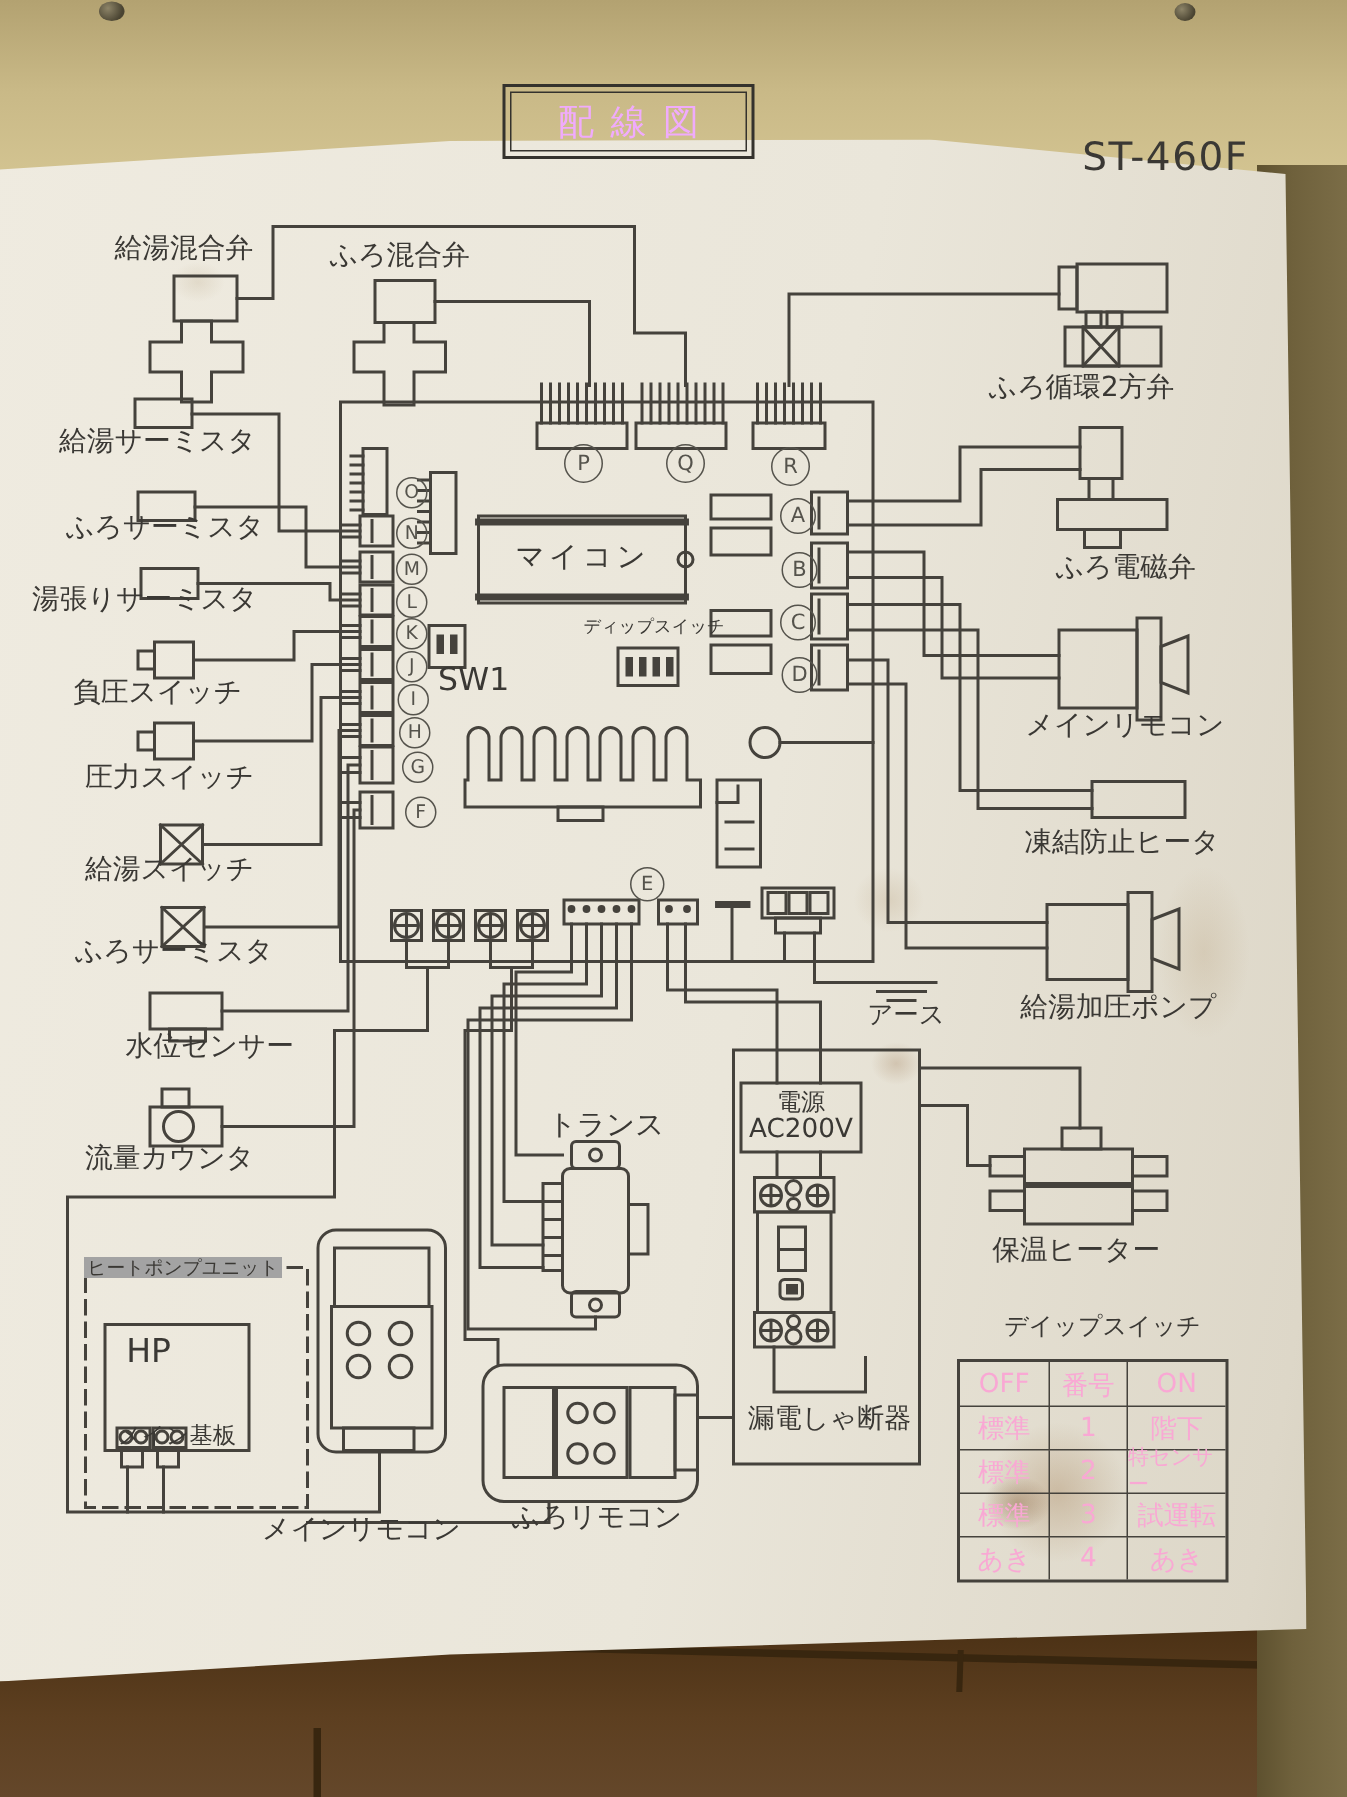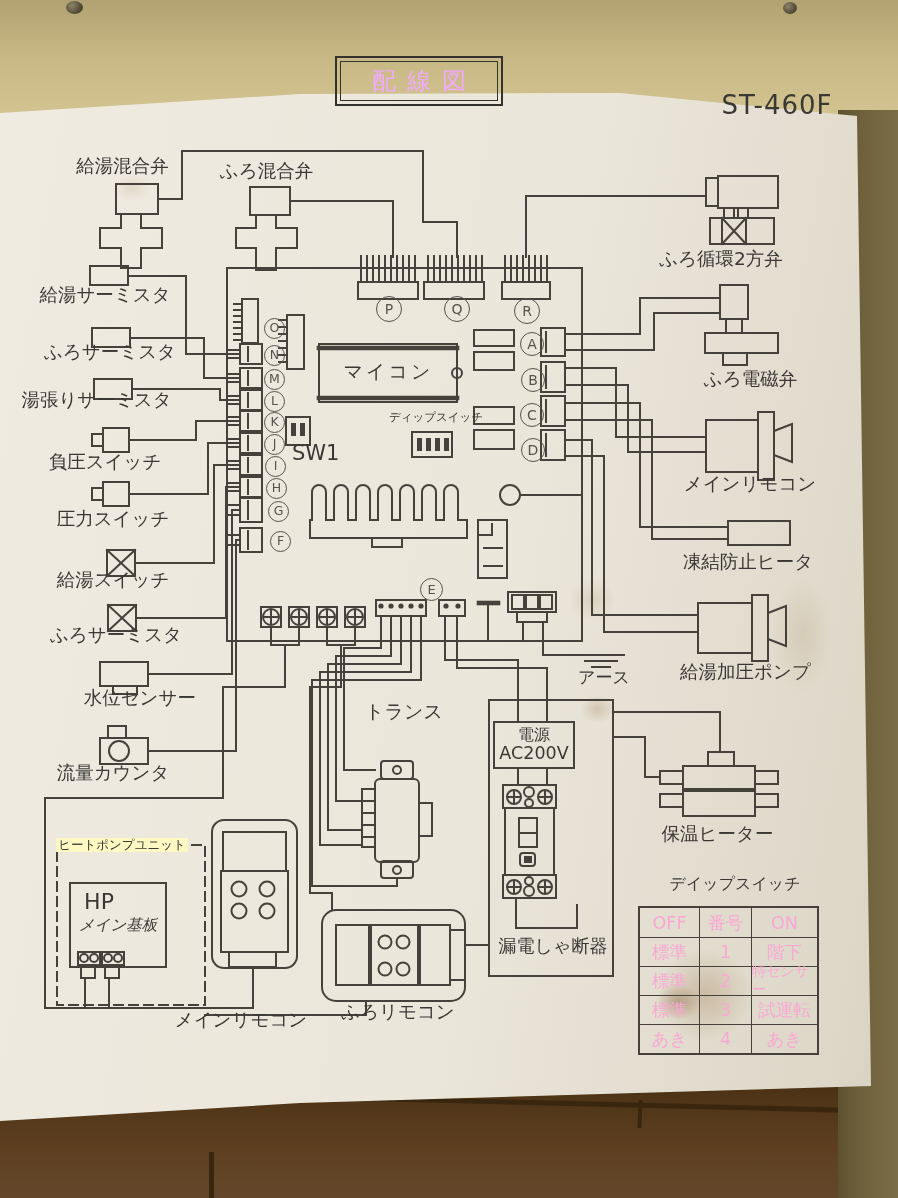--- a/index.html
+++ b/index.html
@@ -448,27 +448,27 @@
   <div class="cl" style="left:264px;top:345px;width:19px;height:19px;font-size:12.5px;">N</div>
   <div class="cl" style="left:264px;top:369px;width:19px;height:19px;font-size:12.5px;">M</div>
   <div class="cl" style="left:264px;top:391px;width:19px;height:19px;font-size:12.5px;">L</div>
   <div class="cl" style="left:264px;top:412px;width:19px;height:19px;font-size:12.5px;">K</div>
   <div class="cl" style="left:264px;top:434px;width:19px;height:19px;font-size:12.5px;">J</div>
   <div class="cl" style="left:265px;top:456px;width:19px;height:19px;font-size:12.5px;">I</div>
   <div class="cl" style="left:266px;top:478px;width:19px;height:19px;font-size:12.5px;">H</div>
   <div class="cl" style="left:268px;top:501px;width:19px;height:19px;font-size:12.5px;">G</div>
   <div class="cl" style="left:270px;top:531px;width:19px;height:19px;font-size:12.5px;">F</div>
 
-  <div class="lbl" style="left:352px;top:701px;width:104px;font-size:19px;">トランス</div>
+  <div class="lbl" style="left:352px;top:740px;width:104px;font-size:19px;">トランス</div>
   <div class="lbl" style="left:496px;top:726px;width:76px;font-size:16px;">電源</div>
   <div class="lbl" style="left:496px;top:743px;width:76px;font-size:17.5px;">AC200V</div>
   <div class="lbl" style="left:487px;top:936px;width:132px;font-size:18px;">漏電しゃ断器</div>
-  <div class="lbl" style="left:56px;top:838px;width:132px;font-size:12.5px;background:#fef9c3;">ヒートポンプユニット</div>
+  <div class="lbl" style="left:56px;top:838px;width:132px;font-size:12.5px;background:#a3a3a3;">ヒートポンプユニット</div>
   <div class="lbl" style="left:70px;top:889px;width:58px;font-size:22px;">HP</div>
-  <div class="lbl" style="left:72px;top:917px;width:92px;font-size:15.5px;font-style:italic;">メイン基板</div>
+  <div class="lbl" style="left:72px;top:949px;width:92px;font-size:15.5px;">メイン基板</div>
   <div class="lbl" style="left:160px;top:1009px;width:162px;">メインリモコン</div>
   <div class="lbl" style="left:318px;top:1001px;width:160px;">ふろリモコン</div>
 
   <div class="lbl" style="left:652px;top:875px;width:166px;font-size:16px;">デイップスイッチ</div>
   <div id="dip-table">
     <div>OFF</div>
     <div>番号</div>
     <div class="nr">ON</div>
     <div>標準</div>
     <div>1</div>

